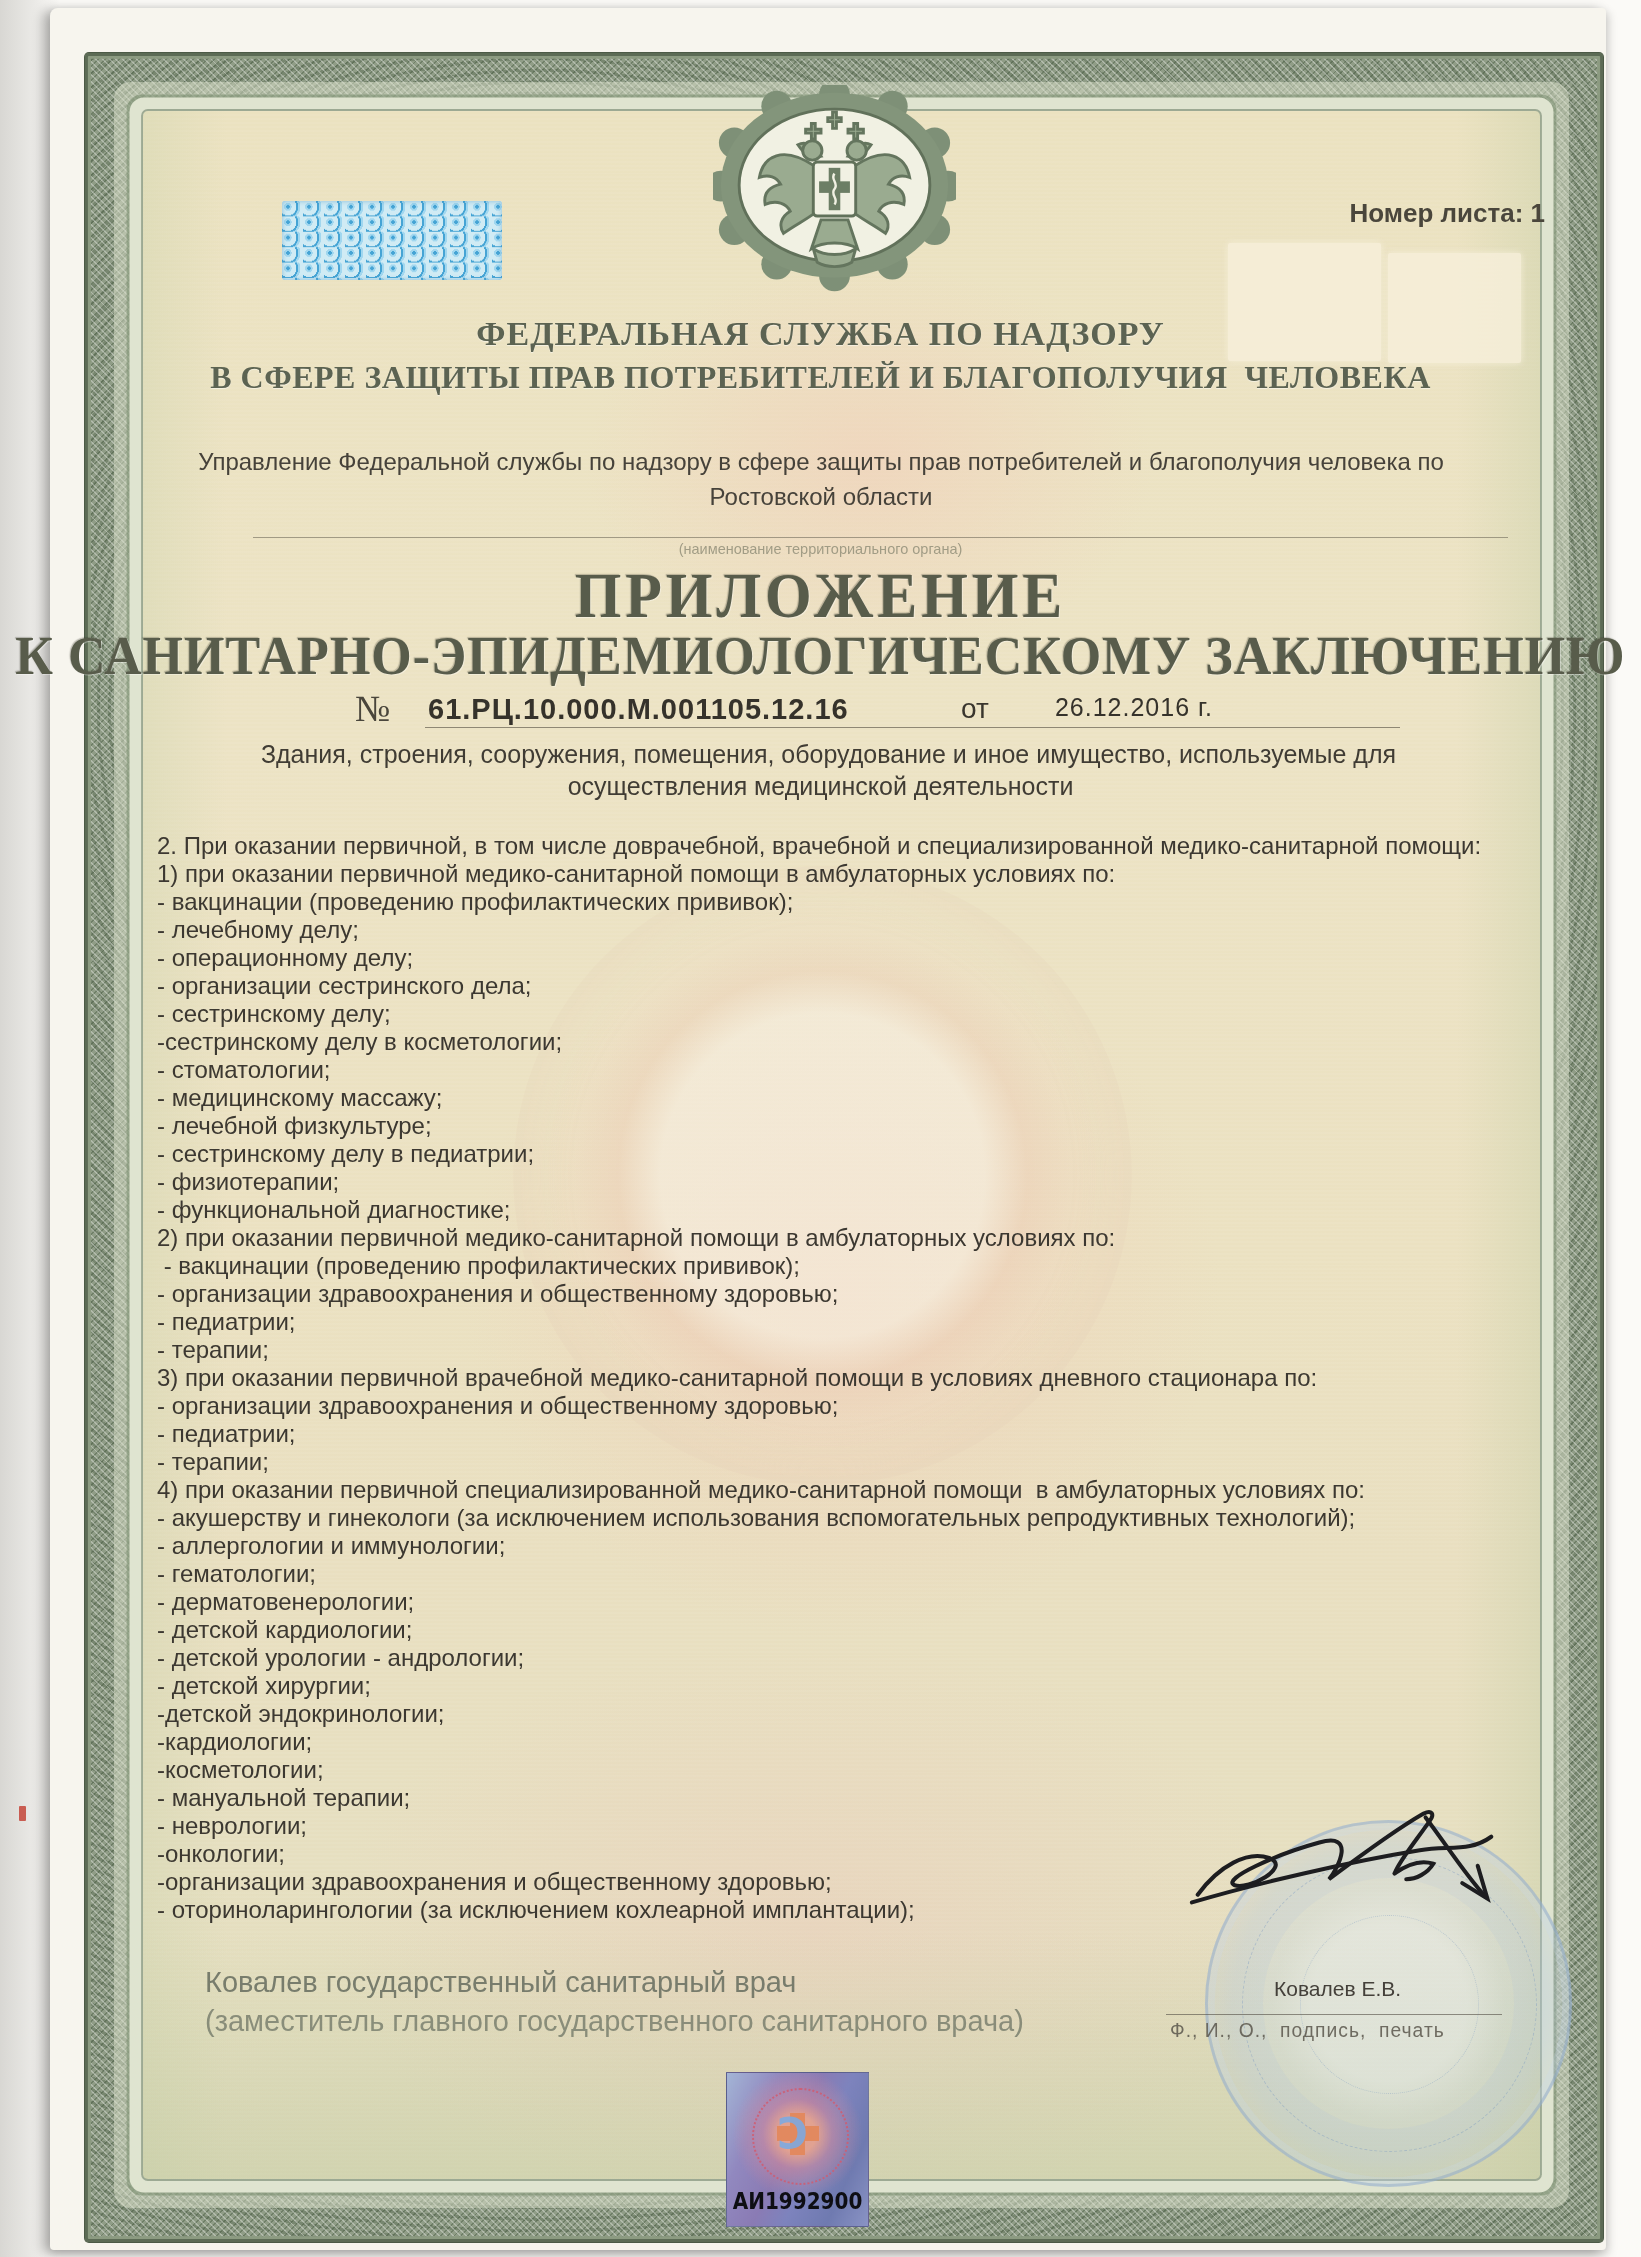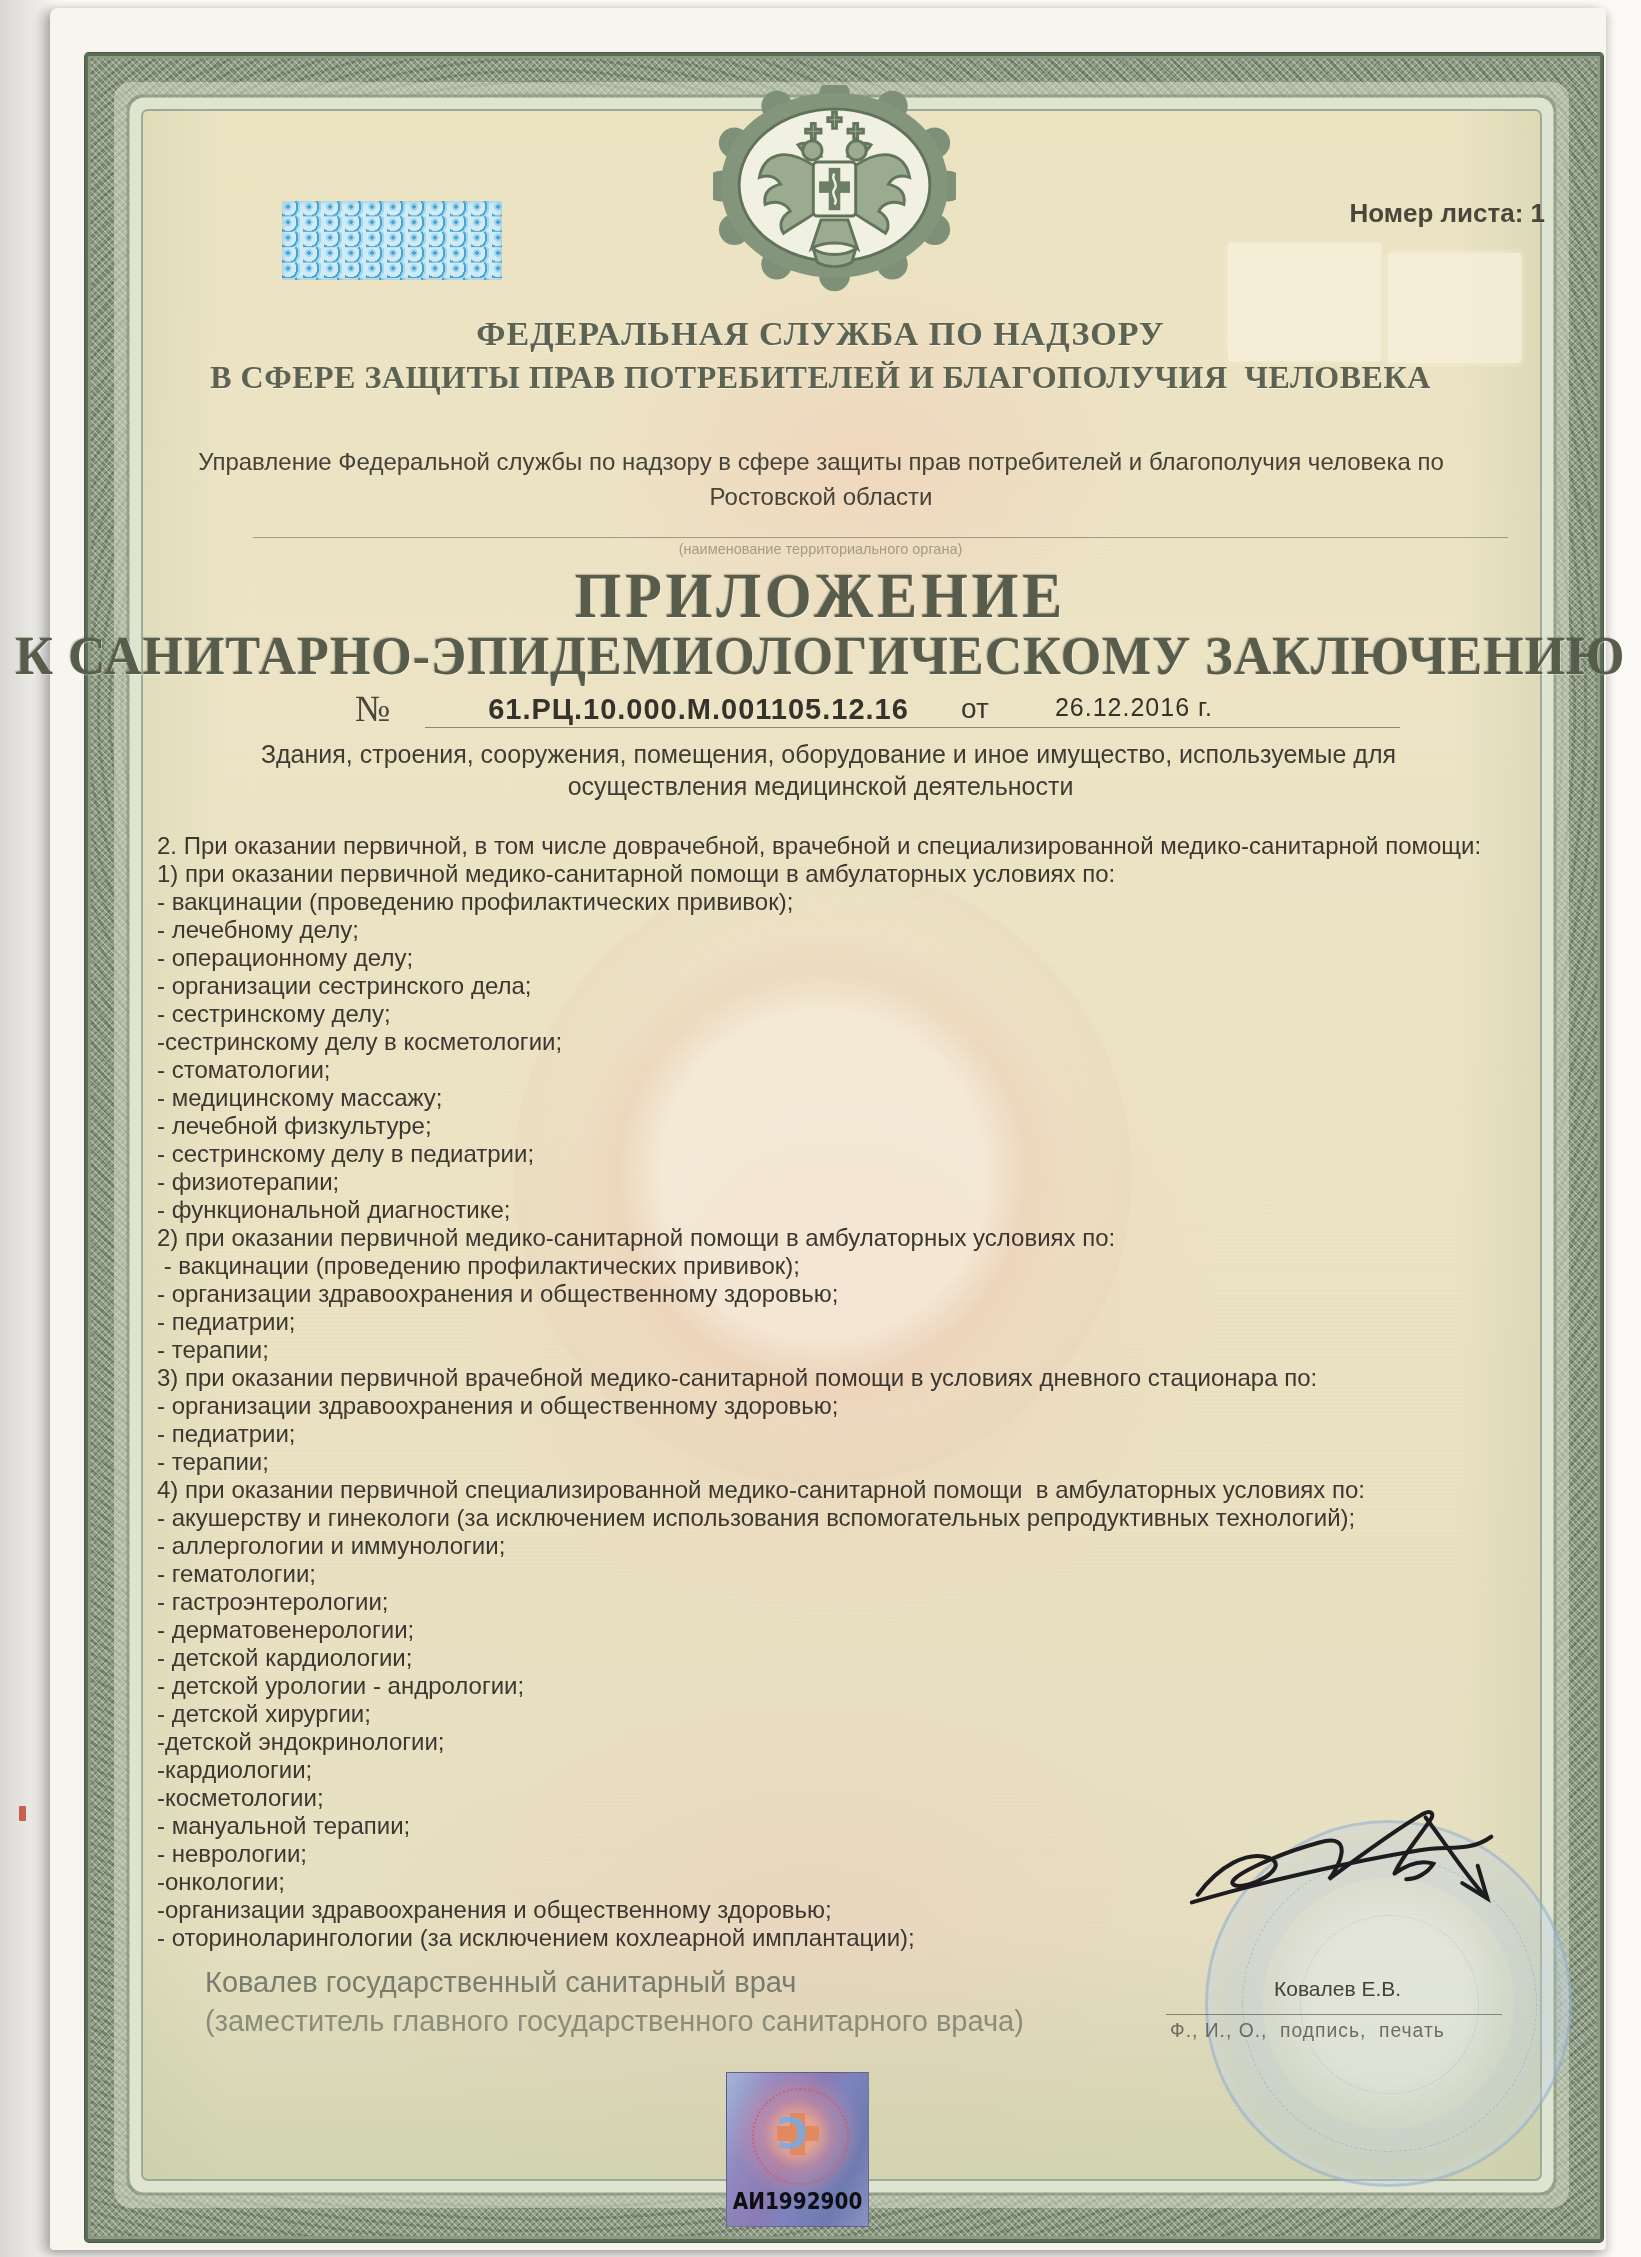--- a/index.html
+++ b/index.html
@@ -51,21 +51,21 @@
   #org{top:444px;left:174px;width:1294px;text-align:center;font-size:24px;color:#46423a;line-height:35px;}
   #rule1{left:253px;top:537px;width:1255px;border-top:1.9px solid rgba(100,95,80,.55);}
   #caption1{top:541px;font-size:14.5px;color:#94917b;opacity:.85;}
   #title1{top:562px;font-family:"Liberation Serif",serif;font-weight:bold;font-size:60px;
           color:#585c4b;letter-spacing:3.9px;transform:scaleY(1.04);
           text-shadow:1px 1px 0 rgba(255,255,255,.35),-1px -1px 1px rgba(60,60,45,.3);}
   #title2{top:626px;font-family:"Liberation Serif",serif;font-weight:bold;font-size:52px;
           color:#585c4b;letter-spacing:1px;transform:scaleY(1.04);
           text-shadow:1px 1px 0 rgba(255,255,255,.35),-1px -1px 1px rgba(60,60,45,.3);}
   #no-sign{left:355px;top:687px;font-family:"Liberation Serif",serif;font-size:37px;color:#4a463c;}
-  #cert-number{left:428px;top:693px;width:541px;text-align:center;font-size:29px;font-weight:bold;
+  #cert-number{left:428px;top:693px;width:541px;text-align:left;font-size:29px;font-weight:bold;
                color:#35322b;letter-spacing:1px;}
   #ot-label{left:941px;top:693px;width:68px;text-align:center;font-size:28px;color:#3a362e;}
   #cert-date{left:1028px;top:693px;width:212px;text-align:center;font-size:25px;font-weight:normal;
              color:#35322b;letter-spacing:1px;}
   #no-line{left:425px;top:727px;width:975px;border-bottom:1.9px solid rgba(90,85,70,.65);}
   #subject1{top:740px;font-size:25px;color:#403c34;padding-left:8px;}
   #subject2{top:772px;font-size:25px;color:#403c34;}
   
   #watermark{left:521px;top:874px;width:603px;height:603px;border-radius:50%;
          background:radial-gradient(circle,rgba(248,242,230,.55) 0 38%,rgba(236,200,180,.30) 48%,rgba(240,215,195,.18) 58%,transparent 66%);
@@ -204,21 +204,20 @@
       <div class="body-line">- педиатрии;</div>
       <div class="body-line">- терапии;</div>
       <div class="body-line">3) при оказании первичной врачебной медико-санитарной помощи в условиях дневного стационара по:</div>
       <div class="body-line">- организации здравоохранения и общественному здоровью;</div>
       <div class="body-line">- педиатрии;</div>
       <div class="body-line">- терапии;</div>
       <div class="body-line">4) при оказании первичной специализированной медико-санитарной помощи  в амбулаторных условиях по:</div>
       <div class="body-line">- акушерству и гинекологи (за исключением использования вспомогательных репродуктивных технологий);</div>
       <div class="body-line">- аллергологии и иммунологии;</div>
       <div class="body-line">- гематологии;</div>
-      <div class="body-line">- гастроэнтерологии;</div>
       <div class="body-line">- дерматовенерологии;</div>
       <div class="body-line">- детской кардиологии;</div>
       <div class="body-line">- детской урологии - андрологии;</div>
       <div class="body-line">- детской хирургии;</div>
       <div class="body-line">-детской эндокринологии;</div>
       <div class="body-line">-кардиологии;</div>
       <div class="body-line">-косметологии;</div>
       <div class="body-line">- мануальной терапии;</div>
       <div class="body-line">- неврологии;</div>
       <div class="body-line">-онкологии;</div>

